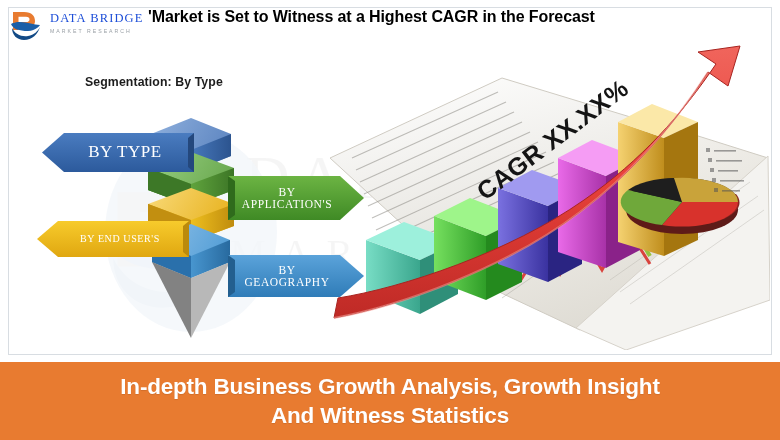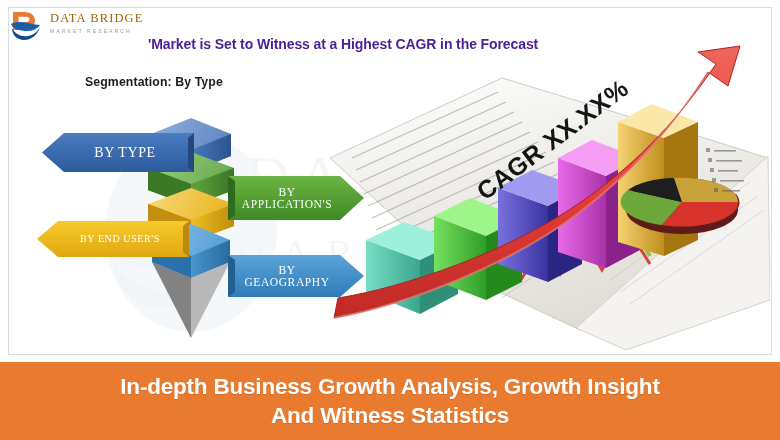--- a/index.html
+++ b/index.html
@@ -46,40 +46,40 @@
   }
   .logo-text {
     position: absolute;
     left: 40px;
     top: 3px;
     width: 110px;
   }
   .logo-title {
     font-size: 12.5px;
     letter-spacing: 1.1px;
-    color: #a16207;
+    color: #1d4ed8;
     font-family: "Liberation Serif", serif;
     font-weight: normal;
     white-space: nowrap;
   }
   .logo-sub {
     font-size: 5.2px;
     letter-spacing: 2.0px;
     color: #9aa0a6;
     margin-top: 2px;
     white-space: nowrap;
   }
 
   .headline {
     position: absolute;
     left: 148px;
-    top: 36px;
-    font-size: 14px;
+    top: 8px;
+    font-size: 16px;
     font-weight: bold;
-    color: #4c1d95;
+    color: #000000;
     letter-spacing: -0.1px;
     white-space: nowrap;
   }
 
   .segmentation {
     position: absolute;
     left: 57px;
     top: 75px;
     font-size: 12.3px;
     font-weight: bold;
@@ -124,21 +124,21 @@
     text-align: center;
     color: #ffffff;
     font-family: "Liberation Serif", serif;
     line-height: 1.08;
     letter-spacing: 0.6px;
   }
   .seg-arrow .seg-label { position: relative; z-index: 2; padding: 0 6px; }
 
   #arrow-type {
     left: 42px; top: 131px; width: 152px; height: 43px;
-    font-size: 14px;
+    font-size: 17px;
     padding-left: 14px;
   }
   #arrow-application {
     left: 228px; top: 173px; width: 136px; height: 50px;
     font-size: 11.5px;
     padding-right: 18px;
   }
   #arrow-enduser {
     left: 37px; top: 219px; width: 152px; height: 40px;
     font-size: 10px;

